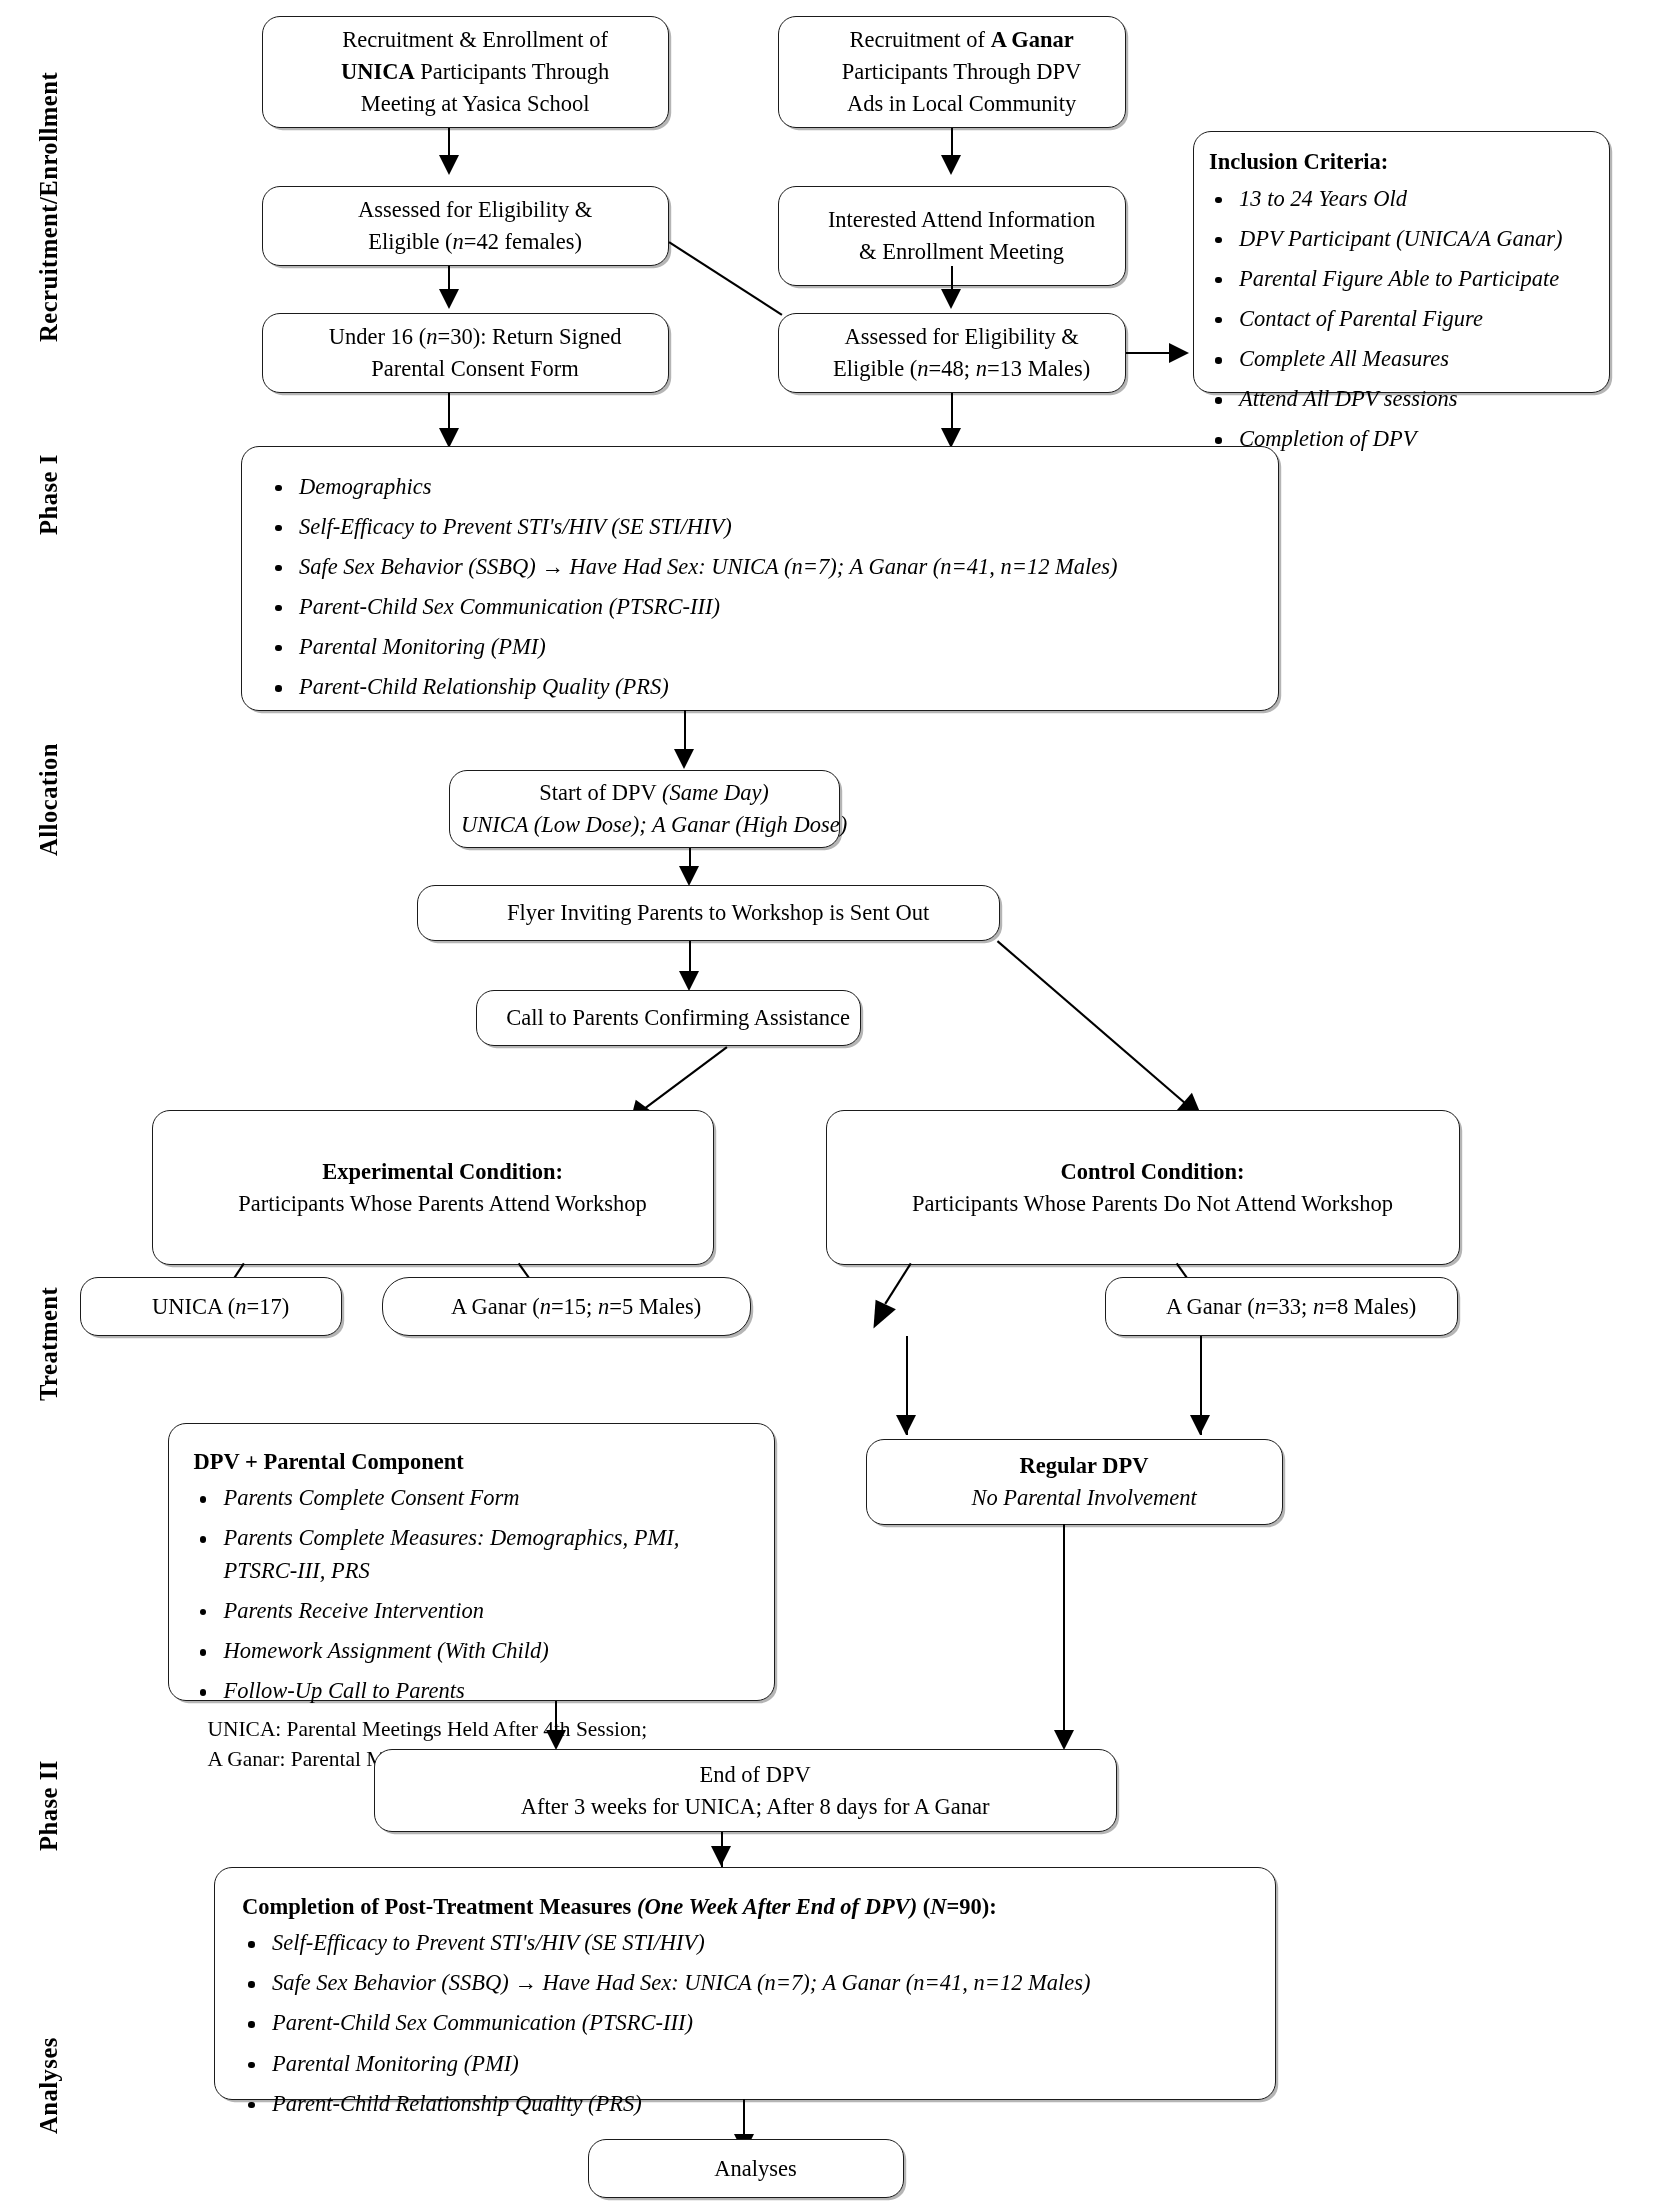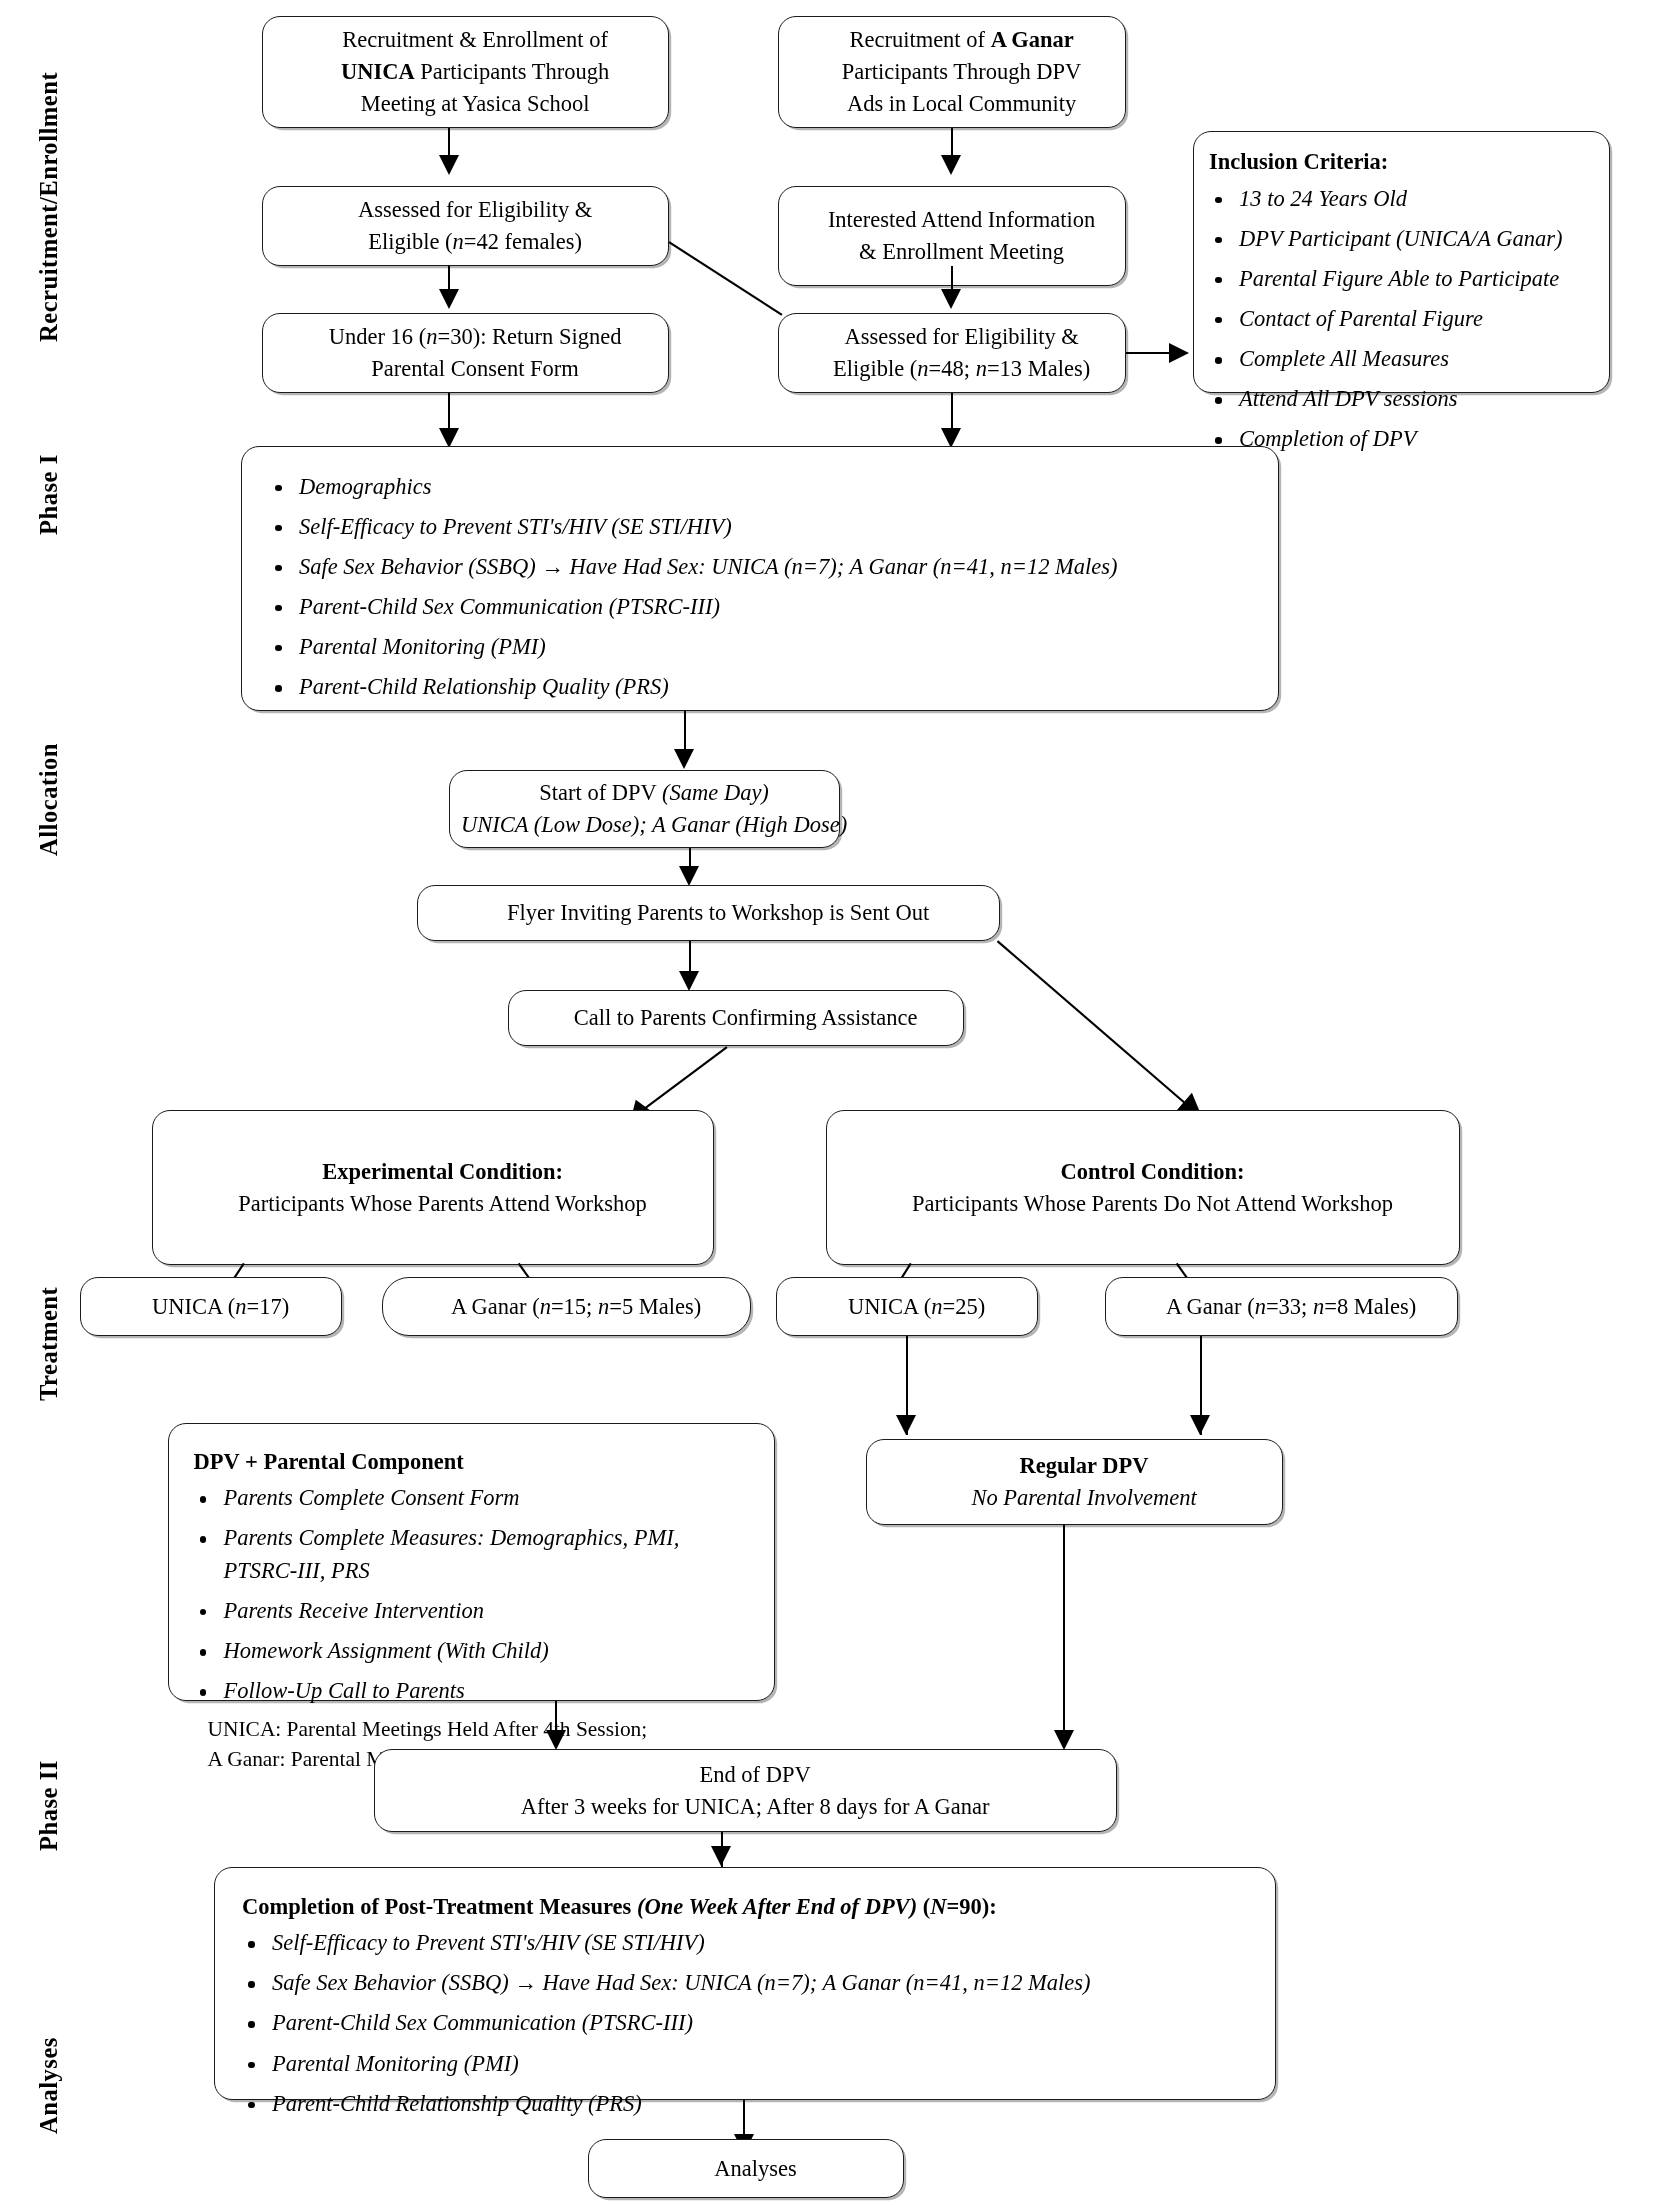--- a/index.html
+++ b/index.html
@@ -217,21 +217,21 @@
   <div class="conn vline" style="left:689px; top:848px; height:31px;"></div>
   <div class="arrowdown" style="left:679px; top:866px;"></div>
 
   <div class="box center" style="left:417px; top:885px; width:583px; height:56px;">
     <span class="ln">Flyer Inviting Parents to Workshop is Sent Out</span>
   </div>
 
   <div class="conn vline" style="left:689px; top:941px; height:40px;"></div>
   <div class="arrowdown" style="left:679px; top:971px;"></div>
 
-  <div class="box center" style="left:476px; top:990px; width:456px; height:56px;margin-left:32px;">
+  <div class="box center" style="left:476px; top:990px; width:385px; height:56px;">
     <span class="ln">Call to Parents Confirming Assistance</span>
   </div>
 
   <svg class="slant" style="left:610px; top:1046px;" width="118" height="86" viewBox="0 0 220 160">
     <line x1="218" y1="2" x2="60" y2="120"></line>
     <polygon points="34,155 48,100 86,128"></polygon>
   </svg>
 
   <svg class="slant" style="left:995px; top:939px;" width="225" height="195" viewBox="0 0 420 365">
     <line x1="4" y1="4" x2="370" y2="320"></line>
@@ -266,23 +266,20 @@
   </svg>
 
   <div class="box center" style="left:80px; top:1277px; width:262px; height:59px;">
     <span class="ln"><span>UNICA (</span><i>n</i><span>=17)</span></span>
   </div>
 
   <div class="box center" style="left:382px; top:1277px; width:369px; height:59px;border-radius:27px;">
     <span class="ln"><span>A Ganar (</span><i>n</i><span>=15; </span><i>n</i><span>=5 Males)</span></span>
   </div>
 
-  <div class="box center" style="left:776px; top:1277px; width:262px; height:59px;">
-    <span class="ln"><span>UNICA (</span><i>n</i><span>=25)</span></span>
-  </div>
 
   <div class="box center" style="left:1105px; top:1277px; width:353px; height:59px;">
     <span class="ln"><span>A Ganar (</span><i>n</i><span>=33; </span><i>n</i><span>=8 Males)</span></span>
   </div>
 
   <div class="conn vline" style="left:906px; top:1336px; height:99px;"></div>
   <div class="arrowdown" style="left:896px; top:1415px;"></div>
   <div class="conn vline" style="left:1200px; top:1336px; height:99px;"></div>
   <div class="arrowdown" style="left:1190px; top:1415px;"></div>
 

